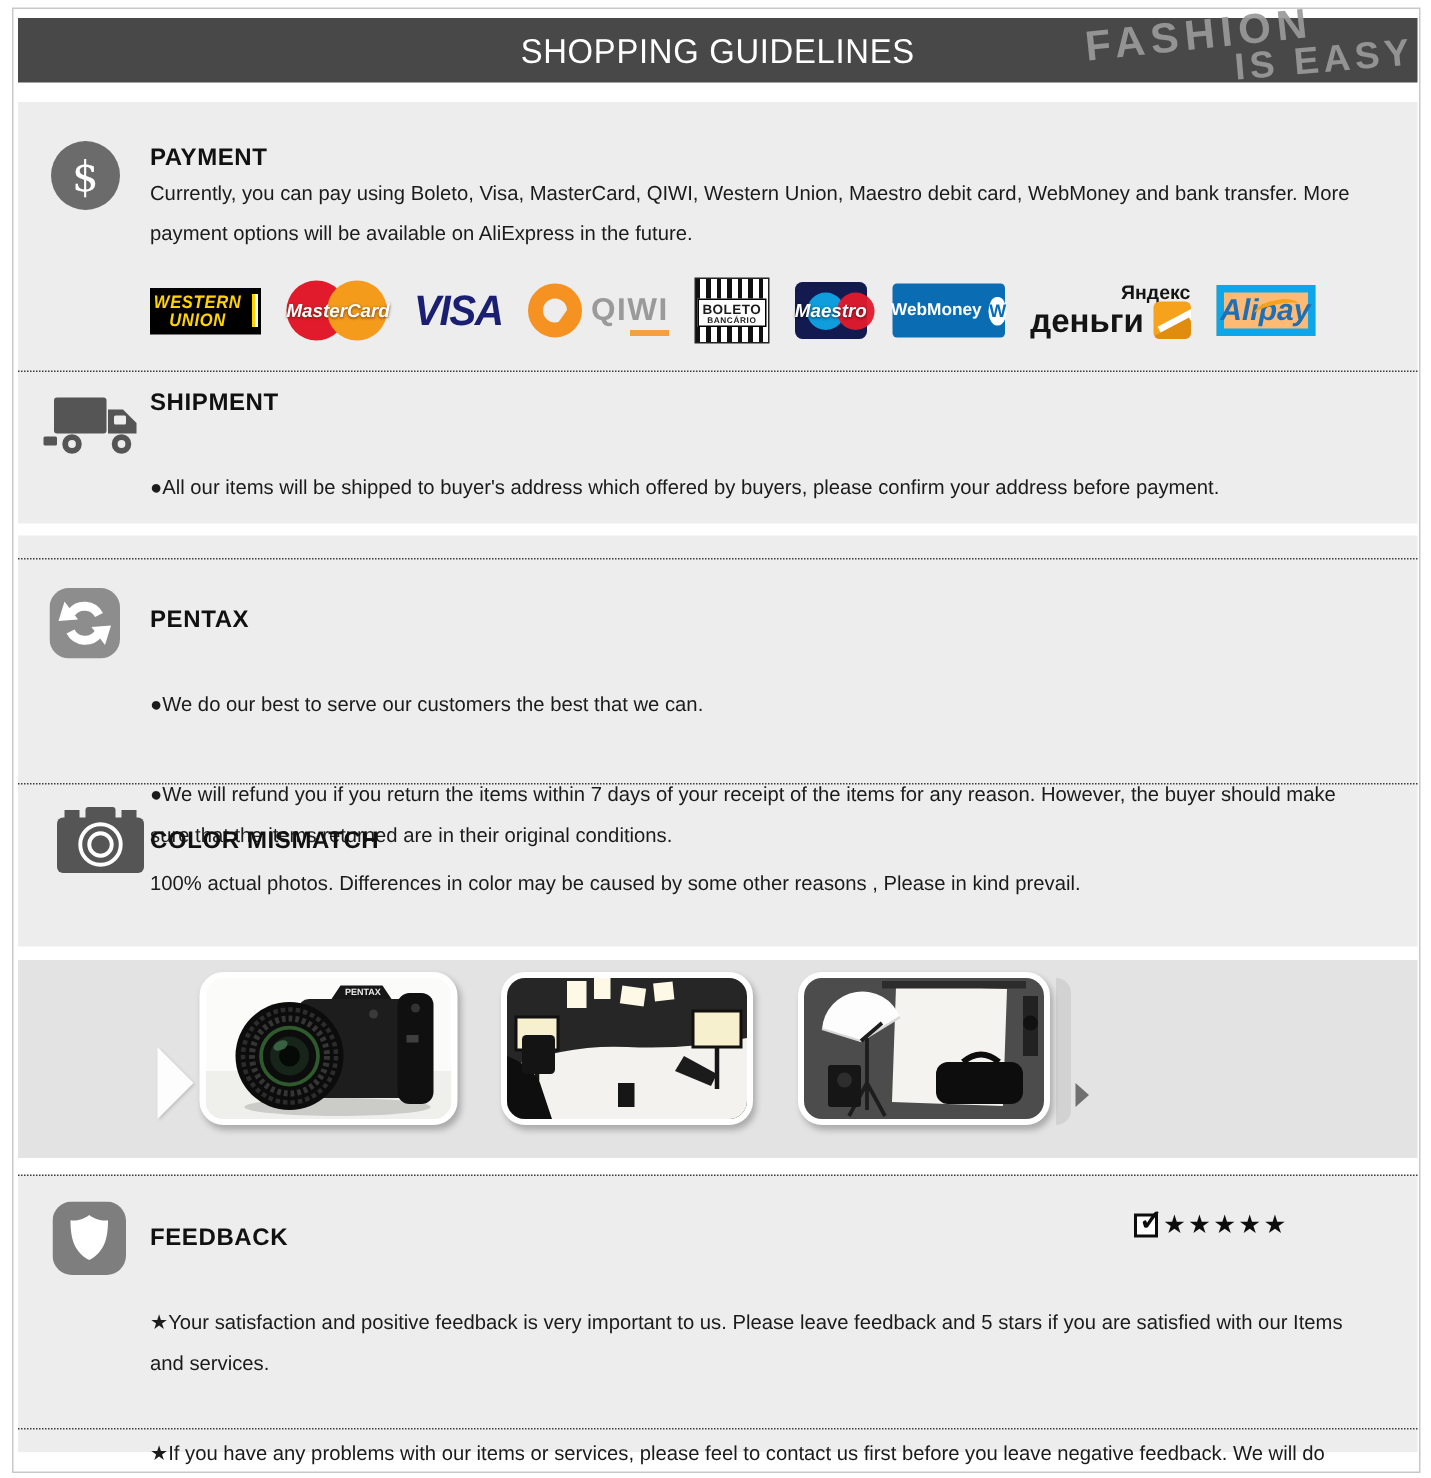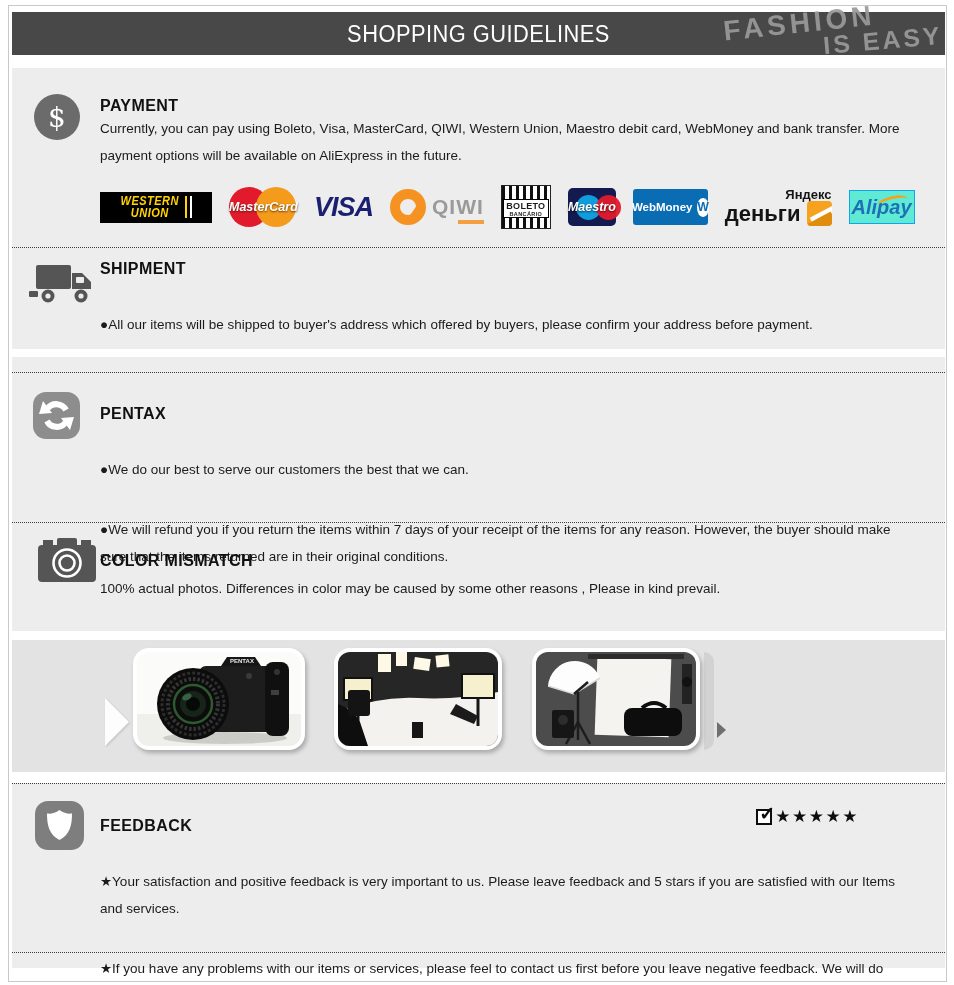--- a/index.html
+++ b/index.html
@@ -29,21 +29,21 @@
   .ship-part { height:101px; }
   .dollar-circle { position:absolute; left:22px; top:26px; width:46px; height:46px; border-radius:50%;
     background:#6b6b6b; color:#fff; font-family:"DejaVu Serif", serif; font-size:28px;
     display:flex; align-items:center; justify-content:center; }
   .pay-title { padding-top:29px; }
   .pay-body { margin-top:0; }
 
   .logo-row { display:flex; align-items:center; margin:16px 0 0 88px; gap:17px; height:44px; }
   .logo { flex:none; display:flex; align-items:center; justify-content:center; }
 
-  .wu { width:112px; height:31px; background:#000; padding:3px 6px 3px 4px; }
+  .wu { width:74px; height:31px; background:#000; padding:3px 6px 3px 4px; }
   .wu-txt { color:#ffd400; font-weight:700; font-style:italic; font-size:12px; line-height:12px; text-align:center; letter-spacing:.5px; transform:scaleX(.92); }
   .wu-bars { width:7px; height:22px; border-left:2px solid #ffd400; border-right:2px solid #fff; margin-left:4px; }
 
   .mc { position:relative; width:68px; height:42px;text-decoration:underline; }
   .mc-c { position:absolute; top:1px; width:40px; height:40px; border-radius:50%; }
   .mc-red { left:0; background:#e21b2c; }
   .mc-org { left:27px; background:#f49b1c; }
   .mc-label { position:absolute; left:0; right:0; top:14px; text-align:center; color:#fff; font-weight:700; font-style:italic; font-size:12.5px;
     text-shadow:0 1px 2px rgba(60,30,0,.8); }
 
@@ -71,21 +71,21 @@
   .wm-globe { width:19px; height:19px; border-radius:50%; background:#fff; color:#0a6db4; font-weight:700; font-size:12px; display:flex; align-items:center; justify-content:center; }
 
   .yandex { flex-direction:column; align-items:flex-end; }
   .ya-l1 { font-size:13px; font-weight:700; color:#141414; line-height:13px; margin-left:2px; }
   .ya-row { display:flex; align-items:center; gap:6px; }
   .ya-l2 { font-size:22px; font-weight:700; color:#141414; line-height:22px; }
   .ya-wallet { position:relative; width:25px; height:25px; background:#f6a21d; border-radius:4px; overflow:hidden; }
   .ya-wallet::after { content:""; position:absolute; left:4px; top:10px; width:26px; height:12px; background:#fff; transform:rotate(-28deg); }
   .ya-wallet::before { content:""; position:absolute; left:2px; top:16px; width:26px; height:12px; background:#e08d0f; transform:rotate(-28deg); z-index:2; }
 
-  .alipay { position:relative; width:66px; height:34px; background:#5eead4; border:1px solid #0ea5e9; }
+  .alipay { position:relative; width:66px; height:34px; background:#fdba74; border:5px solid #0ea5e9; }
   .alipay-label { color:#1f6fb5; font-size:20px; font-weight:700; font-style:italic; }
   .alipay-swoosh { position:absolute; right:6px; top:5px; width:30px; height:12px; border-top:3px solid #f6a21d; border-radius:60%; transform:rotate(-12deg); }
 
   
   .truck-wrap { position:absolute; left:14px; top:12px; }
   .ship-title { padding-top:12px; }
   .ship-list { margin-top:3px; }
 
   
   #block2 { top:357px; height:274px; }

